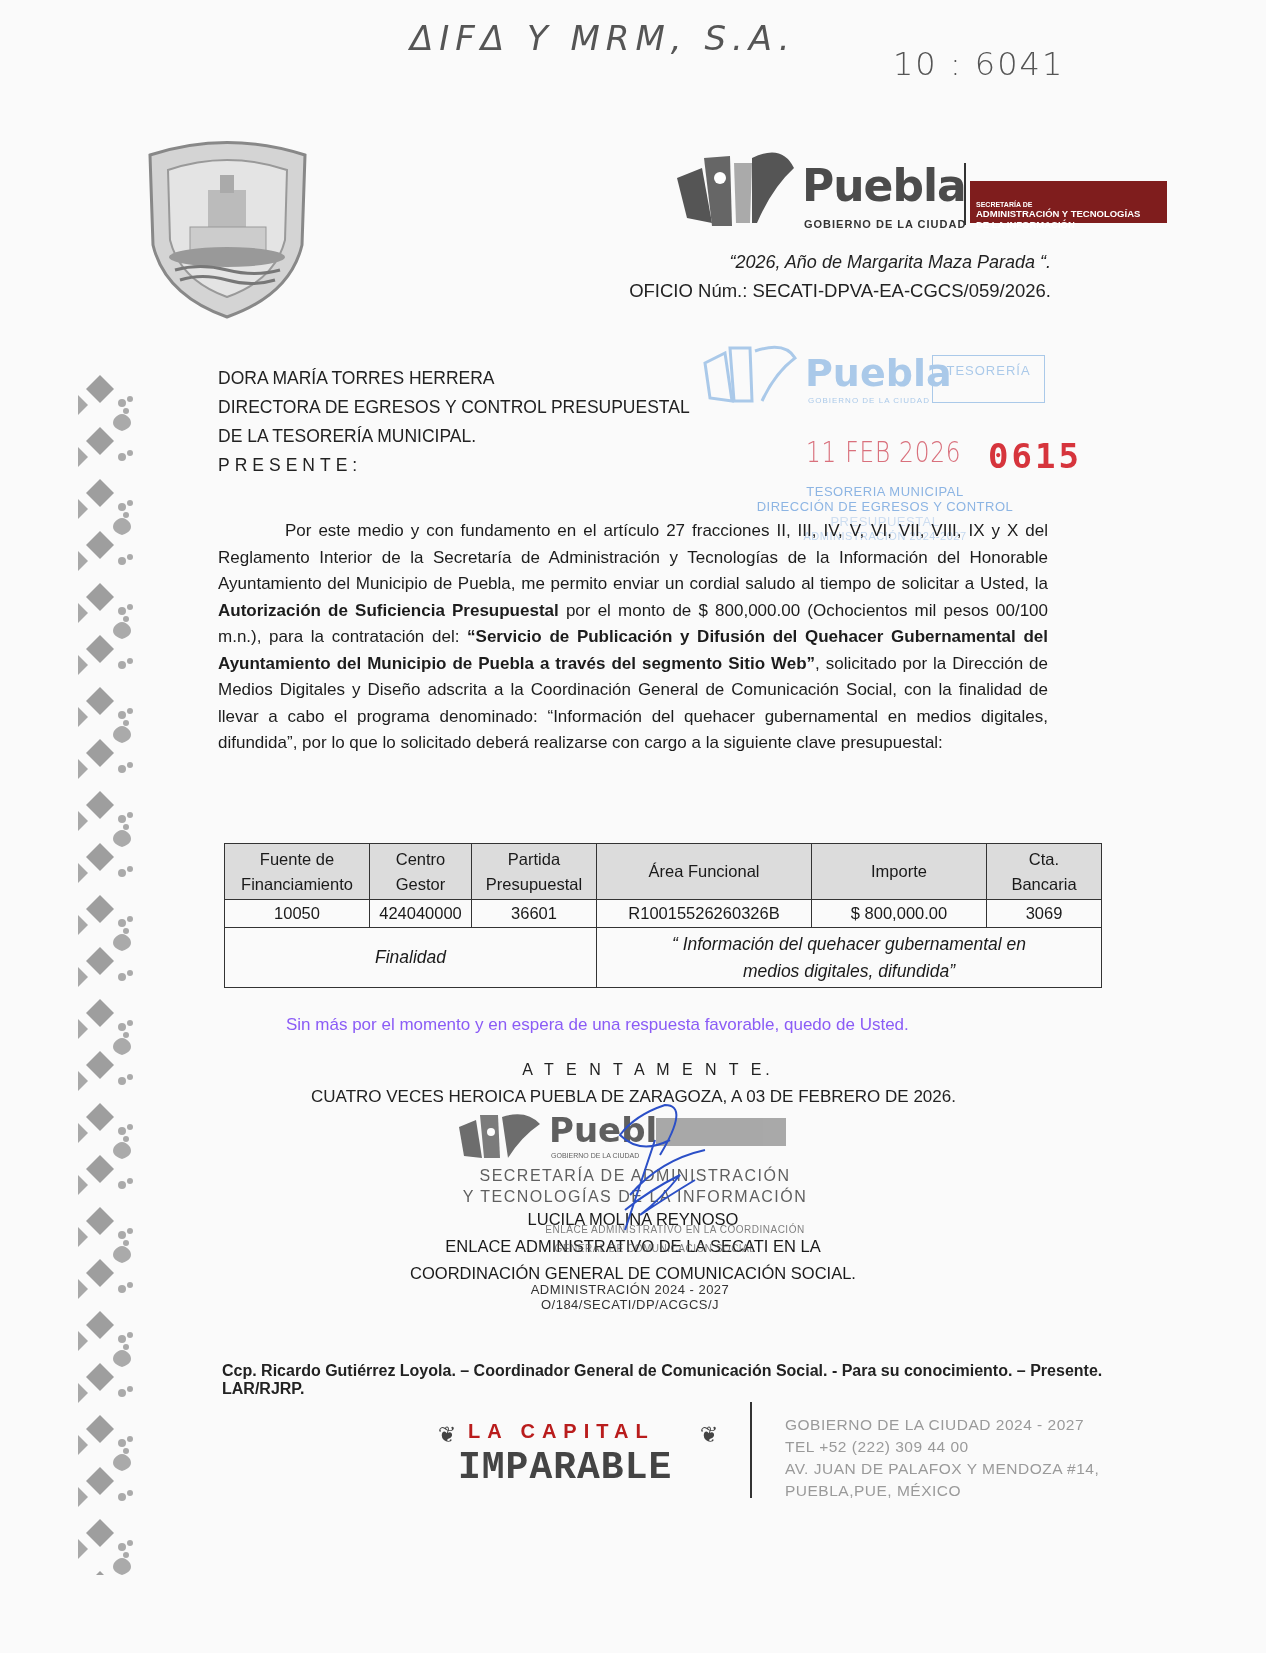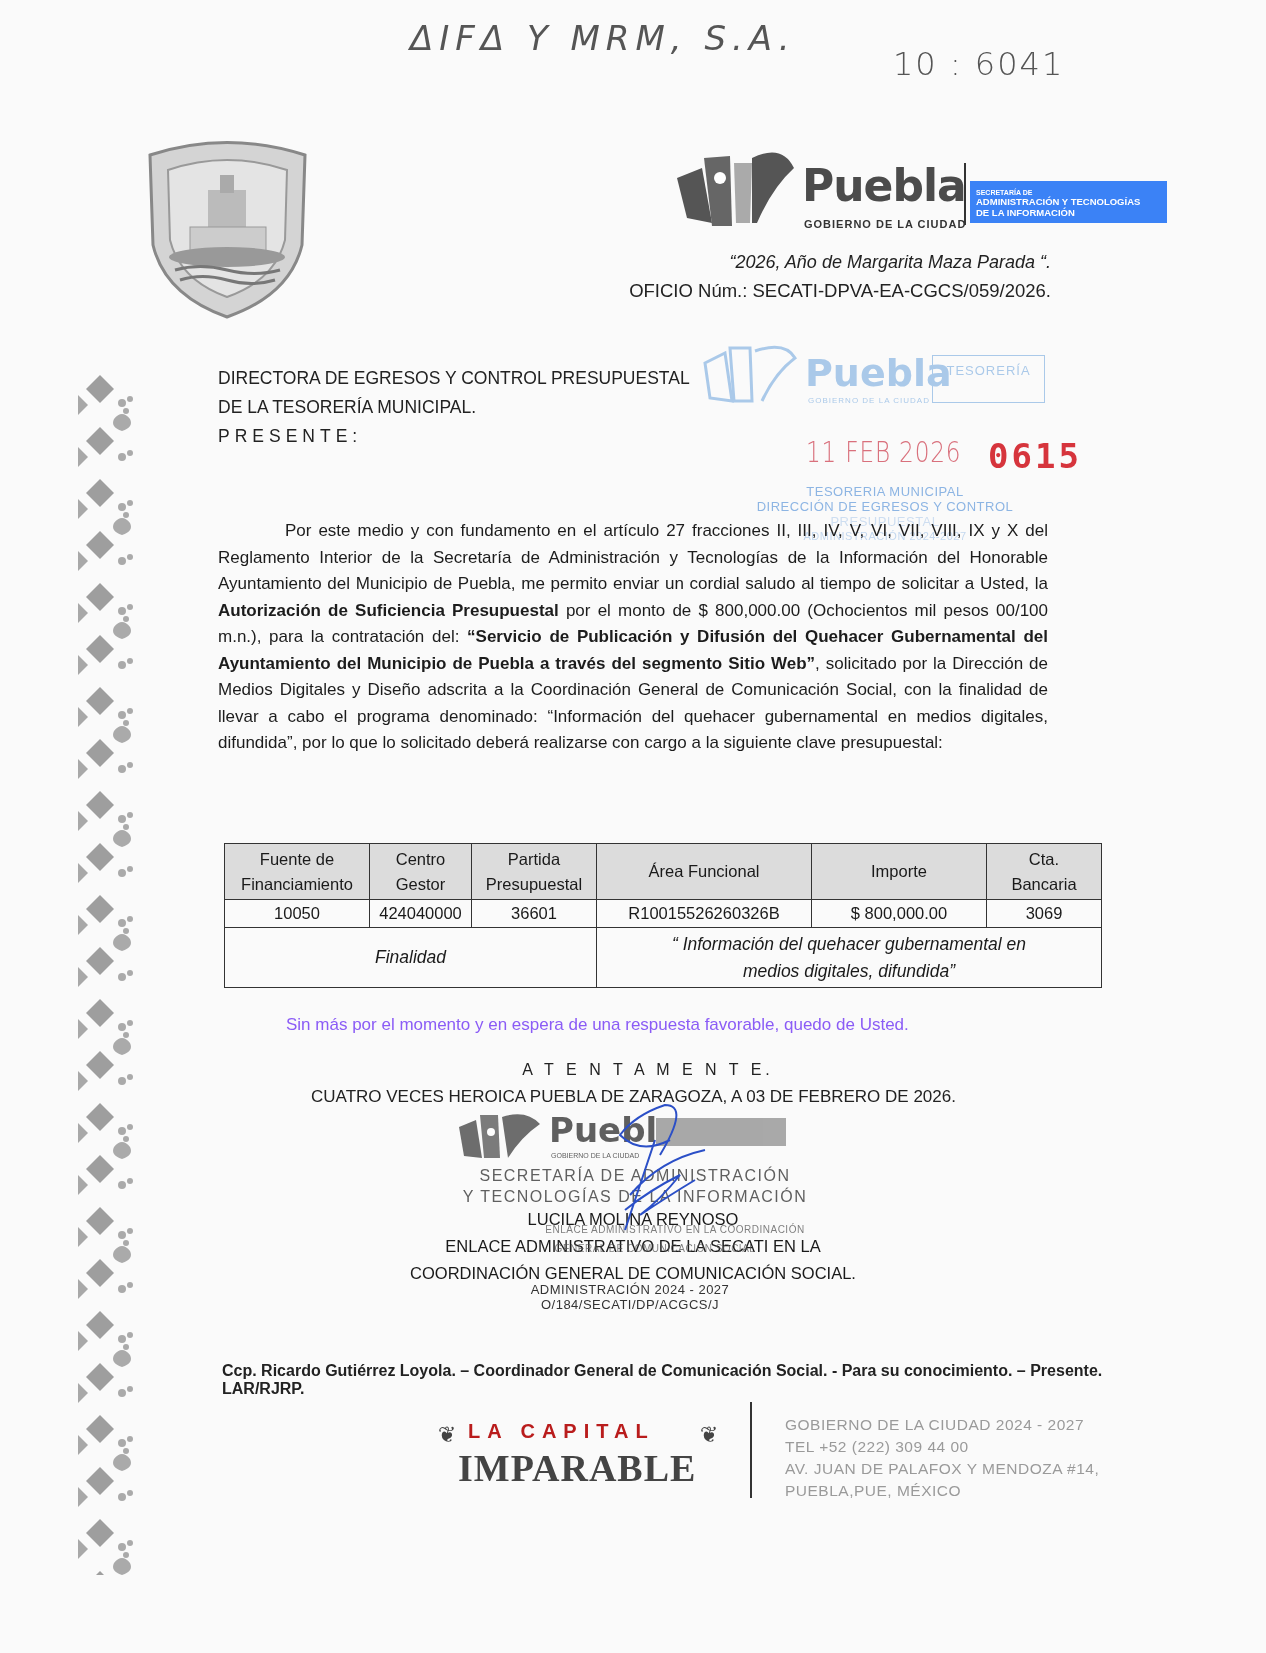--- a/index.html
+++ b/index.html
@@ -14,21 +14,21 @@
 
     
     .coat { position: absolute; left: 140px; top: 135px; width: 175px; height: 185px; }
 
     
     .logo-header { position: absolute; left: 672px; top: 148px; width: 495px; height: 85px; }
     .logo-art { position: absolute; left: 0; top: 0; width: 128px; height: 82px; }
     .logo-word { position: absolute; left: 130px; top: 12px; font-family: "DejaVu Sans", sans-serif; font-weight: bold; font-size: 44px; color: #4b4b4b; letter-spacing: -1px; }
     .logo-sub { position: absolute; left: 132px; top: 70px; font-size: 11px; font-weight: bold; color: #333; letter-spacing: 1px; }
     .logo-divider { position: absolute; left: 292px; top: 15px; width: 2px; height: 62px; background: #333; }
-    .logo-box { position: absolute; left: 298px; top: 33px; width: 197px; height: 42px; background: #3b82f6; color: #fff; padding: 8px 6px; }
+    .logo-box { position: absolute; left: 298px; top: 33px; width: 197px; height: 42px; background: #7f1d1d; color: #fff; padding: 20px 6px; }
     .logo-box .s1 { font-size: 7px; font-weight: bold; display: block; }
     .logo-box .s2 { font-size: 9.5px; font-weight: bold; display: block; line-height: 11px; }
 
     .motto { position: absolute; right: 215px; top: 252px; font-size: 18px; font-style: italic; color: #222; }
     .oficio { position: absolute; right: 215px; top: 280px; font-size: 18.5px; color: #222; }
 
     
     .addressee { position: absolute; left: 218px; top: 364px; font-size: 17.5px; line-height: 29px; color: #222; }
     .addressee .present { letter-spacing: 5px; }
 
@@ -68,21 +68,21 @@
     .signer .line { display: block; line-height: 27px; }
     .stamp-overlay { position: absolute; left: 490px; top: 1222px; width: 330px; text-align: center; font-size: 10px; color: #555; line-height: 15px; opacity: 0.75; letter-spacing: 0.5px; }
     .stamp-overlay2 { position: absolute; left: 500px; top: 1282px; width: 260px; text-align: center; font-size: 13px; color: #333; line-height: 15px; letter-spacing: 0.5px; }
     .signature-svg { position: absolute; left: 600px; top: 1100px; width: 110px; height: 150px; }
 
     .ccp { position: absolute; left: 222px; top: 1362px; font-size: 16px; font-weight: bold; color: #222; line-height: 18px; }
 
     
     .footer-brand { position: absolute; left: 438px; top: 1420px; width: 290px; height: 68px; }
     .footer-brand .top { position: absolute; left: 30px; top: 0; font-size: 20px; font-weight: bold; color: #b91c1c; letter-spacing: 7px; }
-    .footer-brand .bottom { position: absolute; left: 20px; top: 26px; font-size: 38px; font-weight: bold; color: #444; letter-spacing: 1px; font-family: Liberation Serif, serif; }
+    .footer-brand .bottom { position: absolute; left: 20px; top: 26px; font-size: 38px; font-weight: bold; color: #444; letter-spacing: 1px; font-family: Liberation Mono, monospace; }
     .footer-brand .wing { position: absolute; top: 2px; font-size: 22px; color: #444; }
     .footer-divider { position: absolute; left: 750px; top: 1402px; width: 2px; height: 96px; background: #333; }
     .footer-info { position: absolute; left: 785px; top: 1414px; font-size: 15.5px; line-height: 22px; color: #9a9a9a; letter-spacing: 0.5px; }
 
     
     .side-strip { position: absolute; left: 78px; top: 375px; width: 60px; height: 1200px; }
   </style>
 </head>
 <body>
 
@@ -117,20 +117,21 @@
       <span class="s1">SECRETARÍA DE</span>
       <span class="s2">ADMINISTRACIÓN Y TECNOLOGÍAS</span>
       <span class="s2">DE LA INFORMACIÓN</span>
     </div>
   </div>
 
   <div class="motto">“2026, Año de Margarita Maza Parada “.</div>
   <div class="oficio">OFICIO Núm.: SECATI-DPVA-EA-CGCS/059/2026.</div>
 
   <div class="addressee">
+    <div>DORA MARÍA TORRES HERRERA</div>
     <div>DIRECTORA DE EGRESOS Y CONTROL PRESUPUESTAL</div>
     <div>DE LA TESORERÍA MUNICIPAL.</div>
     <div class="present">PRESENTE:</div>
   </div>
 
   <div class="stamp-logo">
     <svg class="art" viewBox="0 0 100 60">
       <path d="M5 20 L25 10 L32 58 L10 55 Z" fill="none" stroke="#6aa2dc" stroke-width="3"></path>
       <path d="M30 5 L50 5 L52 58 L34 58 Z" fill="none" stroke="#6aa2dc" stroke-width="3"></path>
       <path d="M55 8 Q85 -2 95 15 Q75 30 62 58" fill="none" stroke="#6aa2dc" stroke-width="3"></path>

